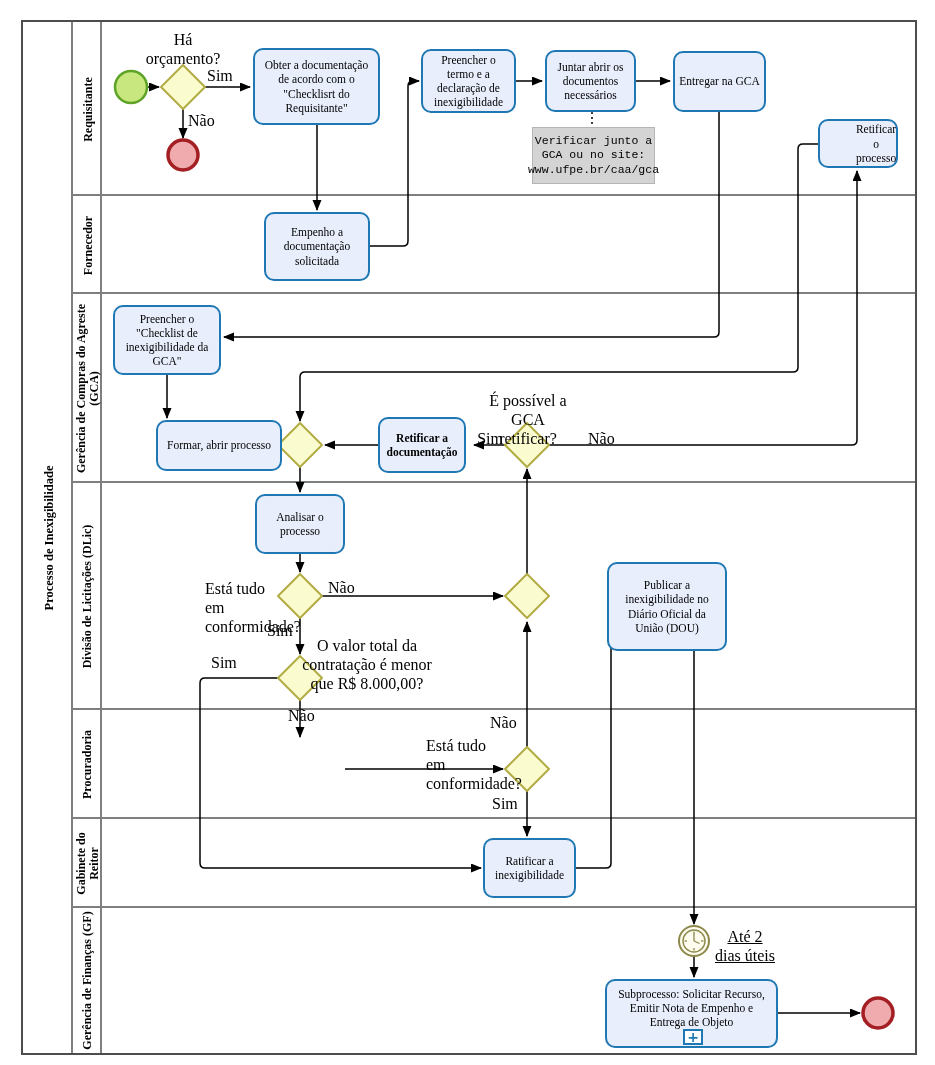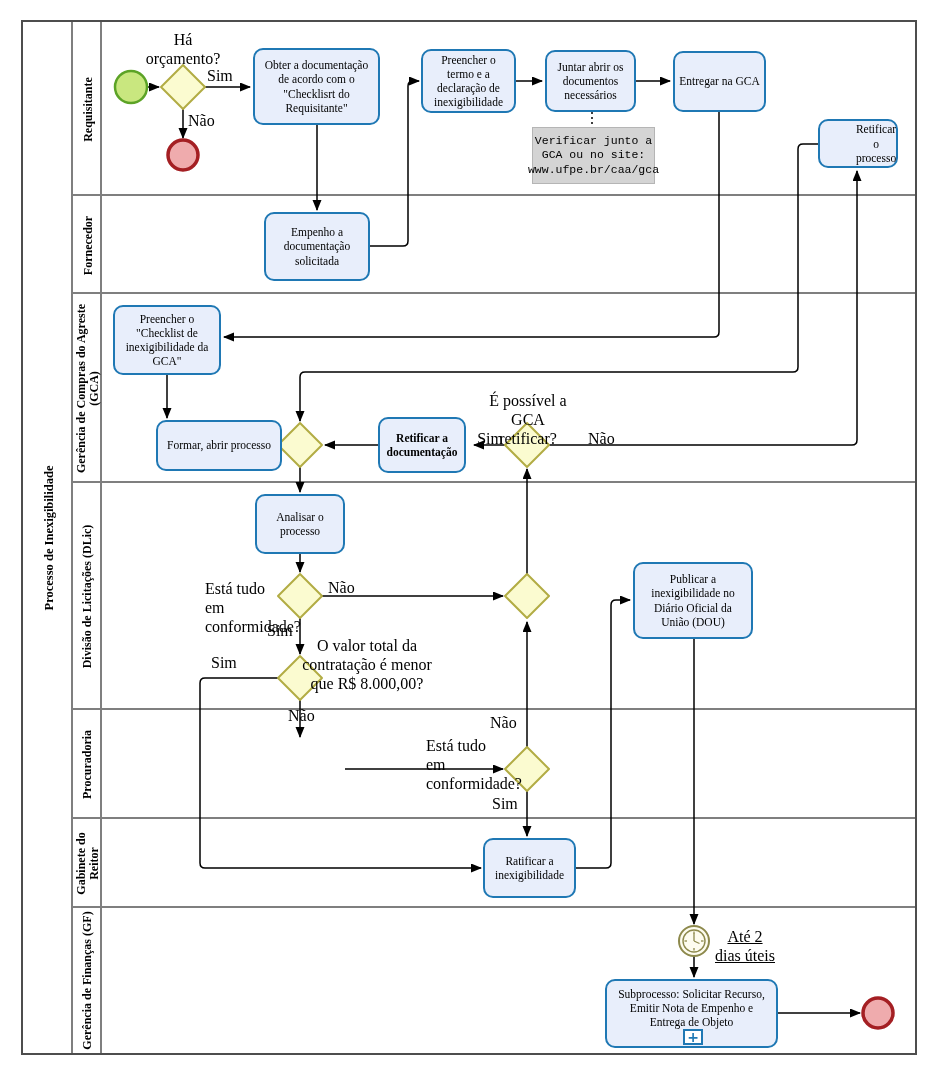--- a/index.html
+++ b/index.html
@@ -157,21 +157,21 @@
   <div class="task" style="left:253px;top:48px;width:127px;height:77px;">Obter a documentação de acordo com o "Checklisrt do Requisitante"</div>
   <div class="task" style="left:421px;top:49px;width:95px;height:64px;">Preencher o termo e a declaração de inexigibilidade</div>
   <div class="task" style="left:545px;top:50px;width:91px;height:62px;">Juntar abrir os documentos necessários</div>
   <div class="task" style="left:673px;top:51px;width:93px;height:61px;">Entregar na GCA</div>
   <div class="task" style="left:818px;top:119px;width:80px;height:49px;padding-left:40px;">Retificar o processo</div>
   <div class="task" style="left:264px;top:212px;width:106px;height:69px;">Empenho a documentação solicitada</div>
   <div class="task" style="left:113px;top:305px;width:108px;height:70px;">Preencher o "Checklist de inexigibilidade da GCA"</div>
   <div class="task" style="left:116px;top:420px;width:126px;height:51px;margin-left:40px;">Formar, abrir processo</div>
   <div class="task" style="left:378px;top:417px;width:88px;height:56px;font-weight:bold;">Retificar a documentação</div>
   <div class="task" style="left:255px;top:494px;width:90px;height:60px;">Analisar o processo</div>
-  <div class="task" style="left:633px;top:562px;width:120px;height:77px;">Publicar a inexigibilidade no Diário Oficial da União (DOU)</div>
+  <div class="task" style="left:607px;top:562px;width:120px;height:89px;">Publicar a inexigibilidade no Diário Oficial da União (DOU)</div>
   <div class="task" style="left:483px;top:838px;width:93px;height:60px;">Ratificar a inexigibilidade</div>
   <div class="task" style="left:605px;top:979px;width:173px;height:69px;align-items:flex-start;padding-top:6px;">Subprocesso: Solicitar Recurso, Emitir Nota de Empenho e Entrega de Objeto</div>
   <div class="plus-marker">+</div>
 
   <div class="annotation" style="left:532px;top:127px;width:123px;height:57px;font-family:Liberation Mono, monospace;">Verificar junto a GCA ou no site: www.ufpe.br/caa/gca</div>
 
   <div class="lbl" style="left:141px;top:30px;width:84px;">Há orçamento?</div>
   <div class="lbl left" style="left:207px;top:66px;width:30px;">Sim</div>
   <div class="lbl left" style="left:188px;top:111px;width:34px;">Não</div>
 

